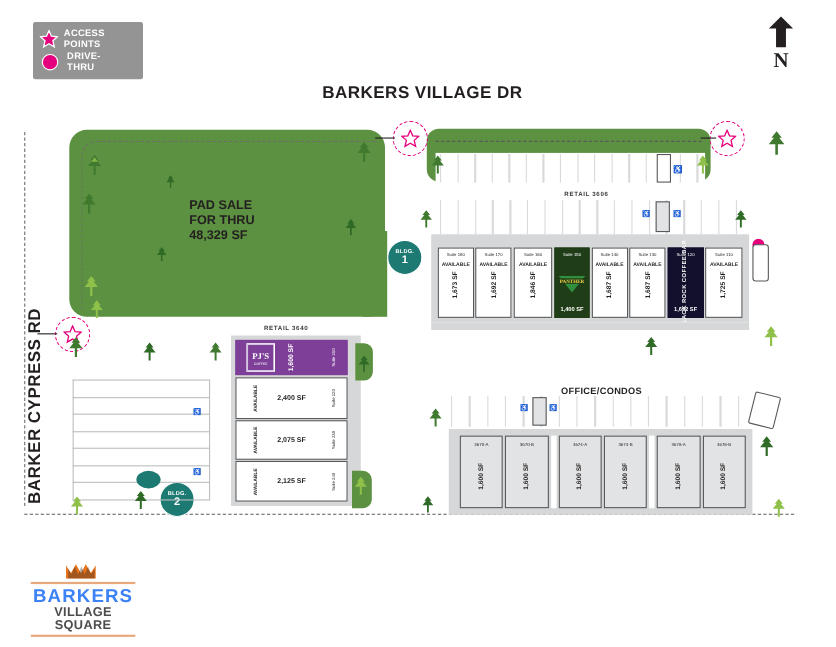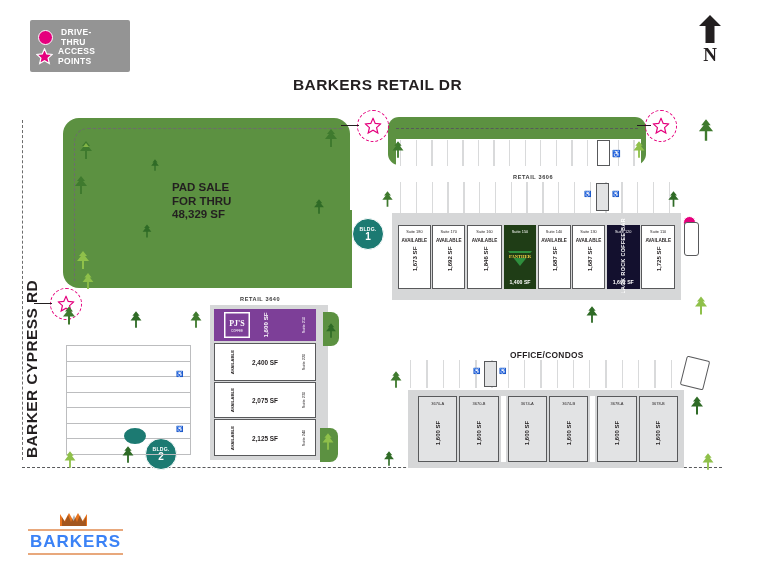--- a/index.html
+++ b/index.html
@@ -154,48 +154,48 @@
 
   
   .road-dash{position:absolute;border-top:1.5px dashed #58595b;}
   .thin-line{position:absolute;background:#bcbdbf;}
   .wcar{position:absolute;background:#ffffff;border:.9px solid #58595b;}
 </style>
 </head>
 <body>
 
 <div class="abs" id="legend">
-  <div class="legend-row" style="margin-top:2px;">
-    <span class="dot-ico"></span>
-    <span class="legend-text" style="margin-left:3px;">
-      <span>DRIVE-</span><br>
-      <span>THRU</span>
-    </span>
-  </div>
   <div class="legend-row">
     <span class="star-ico">
       <svg width="17" height="17" viewBox="0 0 20 20">
         <polygon points="10,1 12.6,7 19,7.6 14.2,11.9 15.7,18.3 10,15 4.3,18.3 5.8,11.9 1,7.6 7.4,7" fill="#e5007d" stroke="#ffffff" stroke-width="1.4"></polygon>
       </svg>
     </span>
     <span class="legend-text">
       <span>ACCESS</span><br>
       <span>POINTS</span>
     </span>
   </div>
+  <div class="legend-row" style="margin-top:2px;">
+    <span class="dot-ico"></span>
+    <span class="legend-text" style="margin-left:3px;">
+      <span>DRIVE-</span><br>
+      <span>THRU</span>
+    </span>
+  </div>
 </div>
 
 <div class="abs" id="north">
   <svg width="26" height="30" viewBox="0 0 26 30">
     <polygon points="13,1 24,12 17.5,12 17.5,29 8.5,29 8.5,12 2,12" fill="#231f20"></polygon>
   </svg>
   <div class="nletter">N</div>
 </div>
 
-<div class="abs" id="st-branch">BARKERS RETAIL DR</div>
+<div class="abs" id="st-branch">BARKERS VILLAGE DR</div>
 <div class="abs" id="st-cypress">BARKER CYPRESS RD</div>
 
 <div class="road-dash" style="left:22px;top:120px;width:0;height:340px;border-top:none;border-left:1.4px dashed #6c6c6c;"></div>
 <div class="road-dash" style="left:22px;top:467px;width:700px;"></div>
 
 <div class="abs" id="padsite"></div>
 <div class="abs" id="padsite-inner"></div>
 <div class="abs" id="paddash"></div>
 <div class="abs" id="padtext">
   <div>PAD SALE</div>
@@ -607,14 +607,15 @@
 
 <div class="abs" id="logo">
   <div class="crown">
     <svg width="34" height="15" viewBox="0 0 34 15">
       <path d="M1 14 L1 2 L5.5 9 L10 1 L14.5 9 L19 1 L23.5 9 L28 2 L28 14 Z" fill="#e8741e"></path>
       <path d="M3 14 L3 5 L6 10 L9 3 L12 10 L15 3 L18 10 L21 3 L24 10 L27 5 L27 14 Z" fill="#231f20" opacity=".35"></path>
     </svg>
   </div>
   <div class="bar"></div>
   <div class="l1">BARKERS</div>
+  <div class="l2">VILLAGE SQUARE</div>
   <div class="bar"></div>
 </div>
 
 </body></html>

